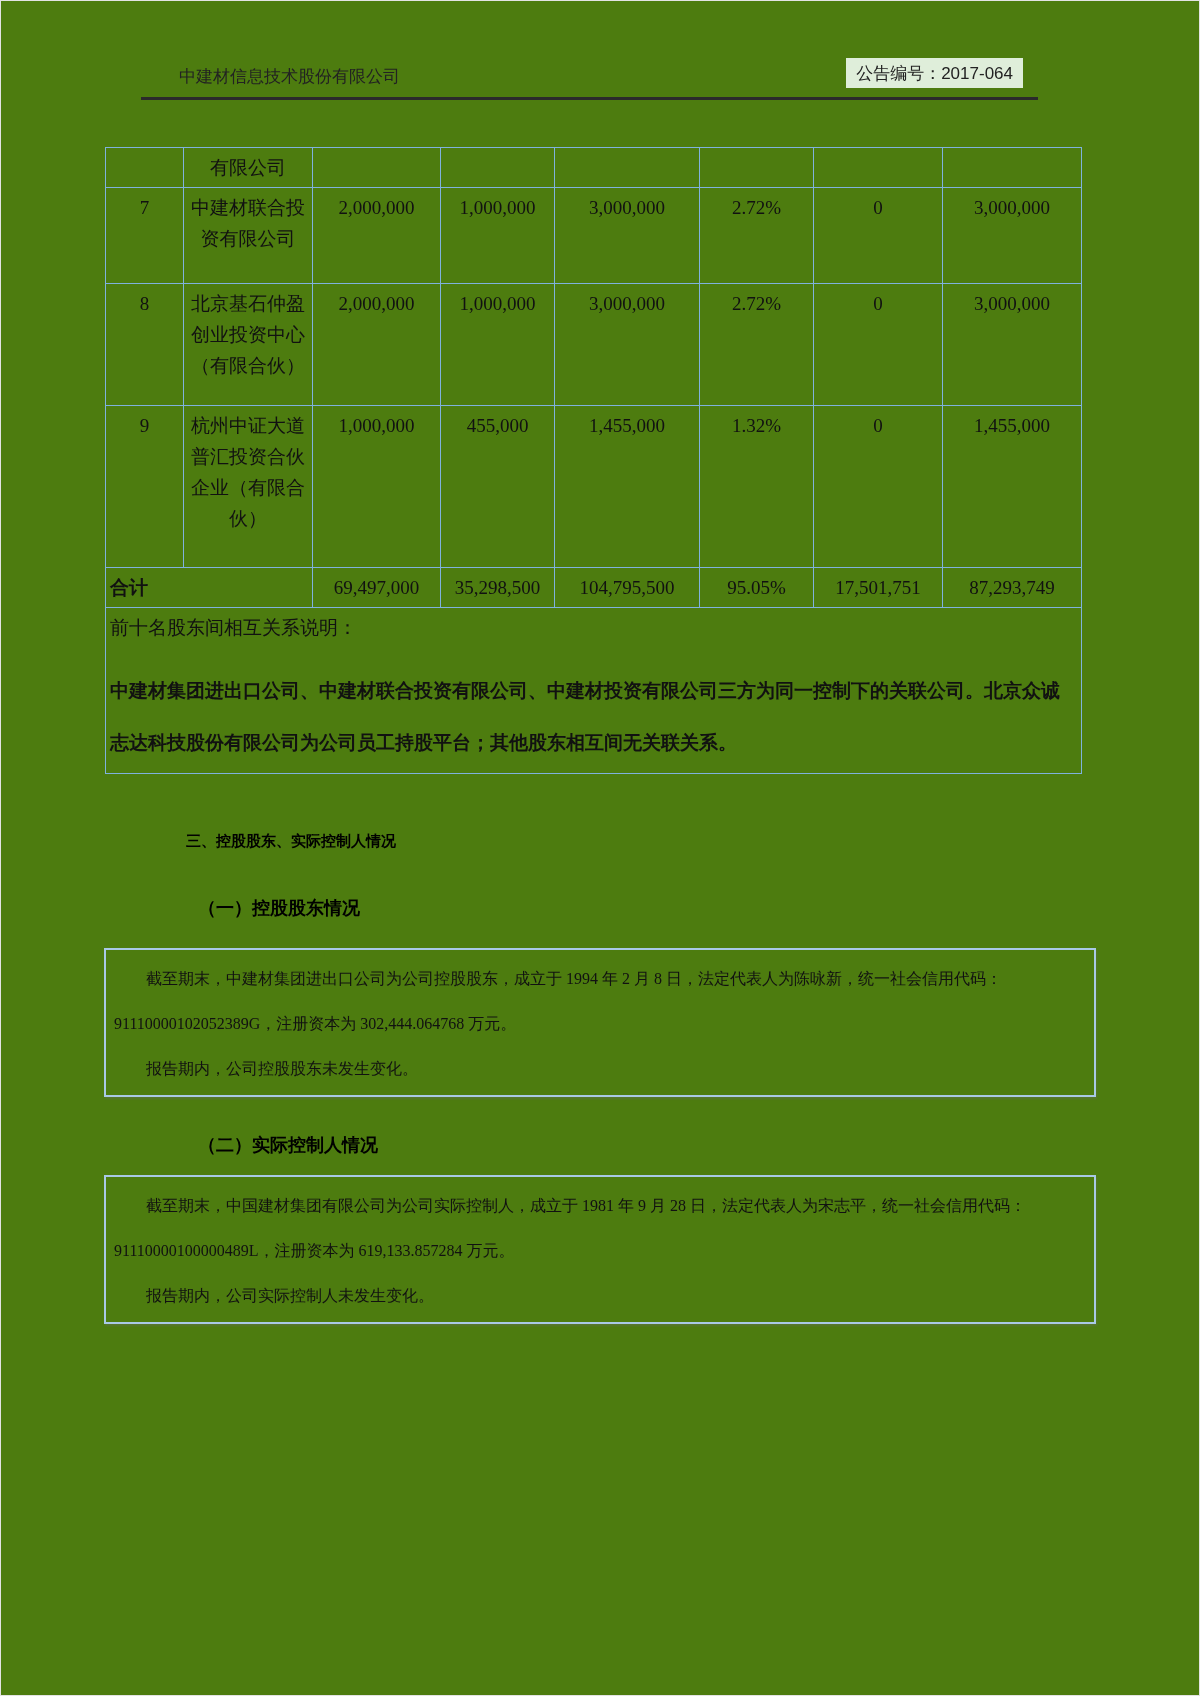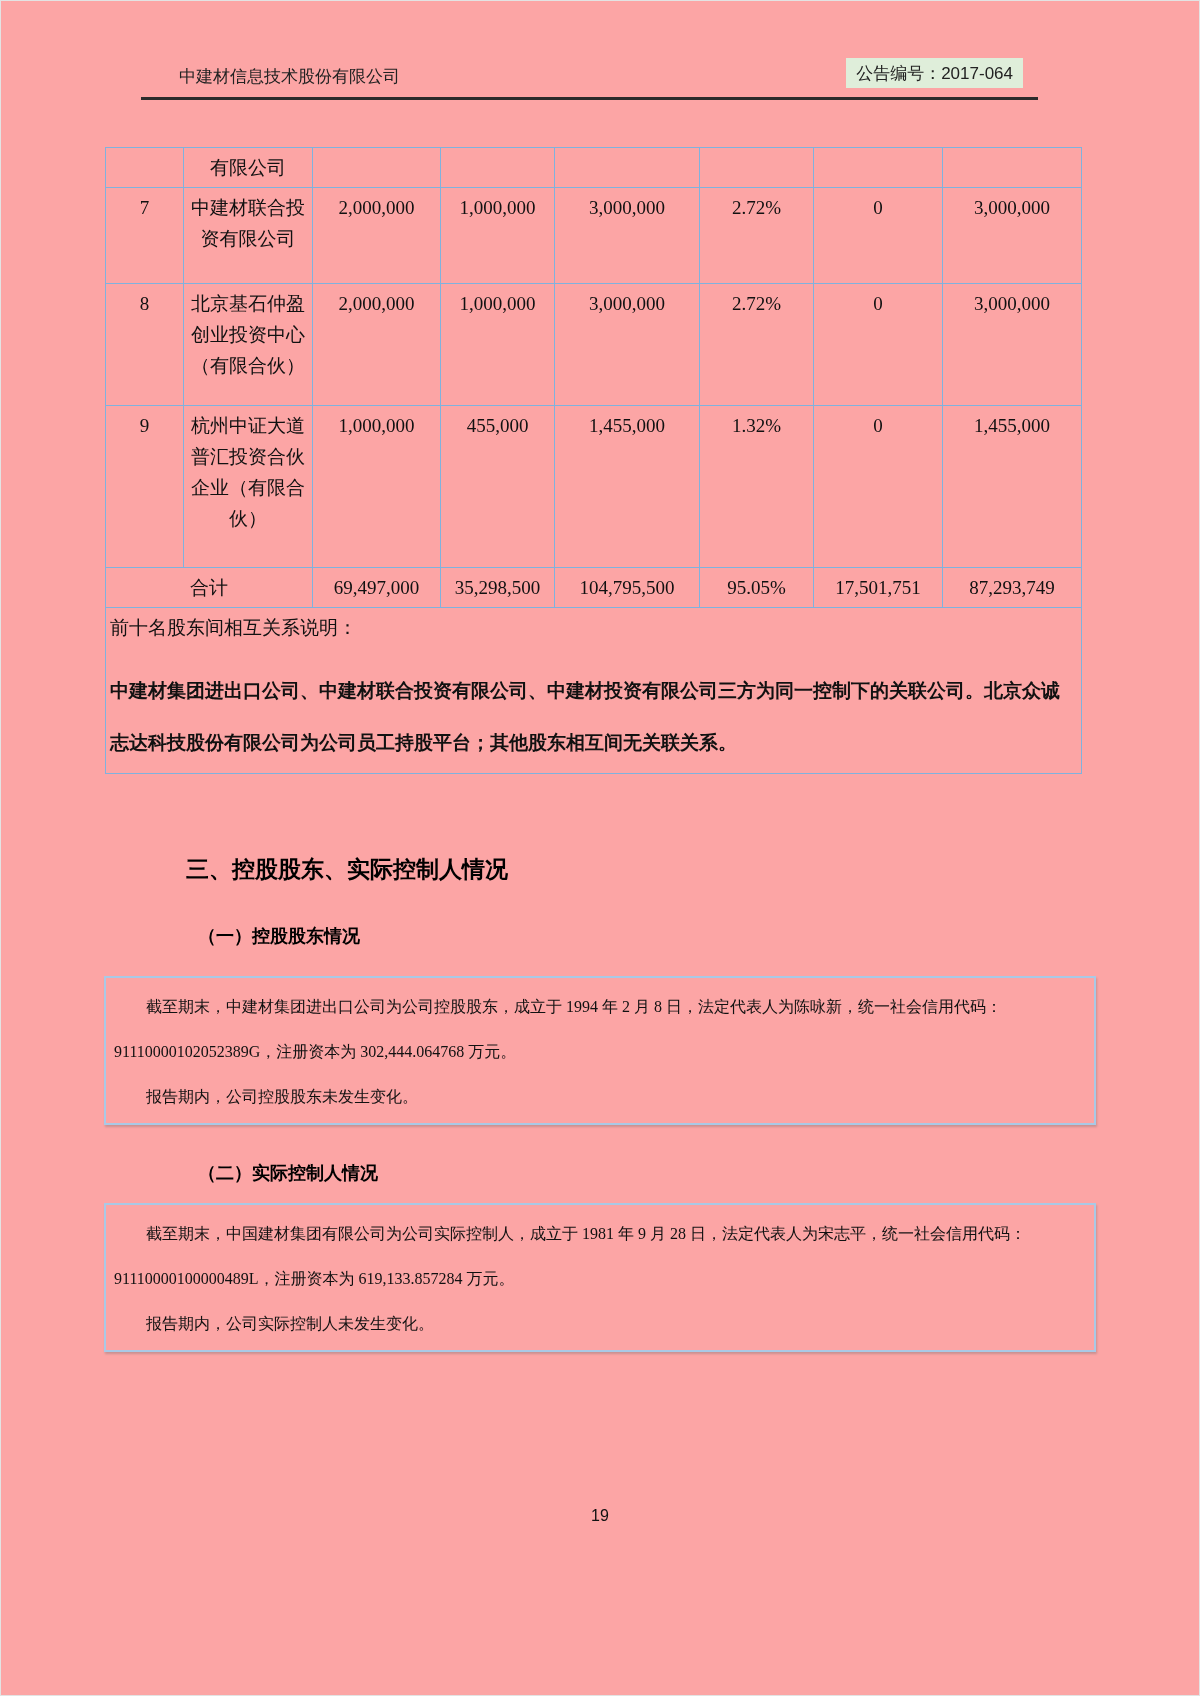--- a/index.html
+++ b/index.html
@@ -5,21 +5,21 @@
   :root{
     --tb:#7fb2de;          
     --boxb:#a9c9e6;        
     --ink:#111;
   }
   html,body{margin:0;padding:0;background:#fff;}
   .page{
     position:relative;
     width:1198px;height:1694px;
     border:1px solid #e3e3e3;
-    background:#fca5a5;
+    background:#4d7c0f;
     font-family:"Liberation Serif","DejaVu Serif",serif;
     color:var(--ink);
     overflow:hidden;
   }
   
   .hdr{
     margin:57px 0 0 178px;
     width:844px;
     display:flex;justify-content:space-between;align-items:flex-end;
     font-family:"Liberation Sans","DejaVu Sans",sans-serif;
@@ -46,30 +46,30 @@
   }
   td.num{text-align:center;}
   td.name{text-align:center;padding:4px 13px;}
   td.val{text-align:center;}
   tr.h-part{height:34px;}
   tr.h-r7{height:96px;}
   tr.h-r8{height:122px;}
   tr.h-r9{height:162px;}
   tr.h-r10{height:126px;}
   tr.h-total{height:34px;}
-  td.total-label{text-align:center;font-weight:normal;vertical-align:middle;padding:2px;}
+  td.total-label{font-weight:bold;vertical-align:middle;padding:2px;}
   tr.h-total td.val{vertical-align:middle;padding:2px;}
   td.notes{padding:14px 8px 10px 8px;line-height:30px;}
   td.notes p{margin:0;}
   td.notes .note-b{margin-top:22px;line-height:52px;font-weight:bold;}
   
   .h1{
-    margin:80px 0 0 185px;
+    margin:52px 0 0 185px;
     font-family:"Liberation Sans","DejaVu Sans",sans-serif;
-    font-weight:bold;font-size:23px;line-height:30px;color:#000;
+    font-weight:bold;font-size:15px;line-height:30px;color:#000;
   }
   .h2{
     margin:38px 0 0 197px;
     font-family:"Liberation Sans","DejaVu Sans",sans-serif;
     font-weight:bold;font-size:18px;line-height:28px;color:#000;
   }
   .h2b{margin-top:34px;}
   .tbox{
     margin:26px 0 0 103px;
     width:972px;
@@ -177,15 +177,14 @@
     <p class="p1">截至期末，中建材集团进出口公司为公司控股股东，成立于 1994 年 2 月 8 日，法定代表人为陈咏新，统一社会信用代码：91110000102052389G，注册资本为 302,444.064768 万元。</p>
     <p class="p2">报告期内，公司控股股东未发生变化。</p>
   </div>
 
   <div class="h2 h2b">（二）实际控制人情况</div>
   <div class="tbox box2">
     <p class="p1">截至期末，中国建材集团有限公司为公司实际控制人，成立于 1981 年 9 月 28 日，法定代表人为宋志平，统一社会信用代码：91110000100000489L，注册资本为 619,133.857284 万元。</p>
     <p class="p2">报告期内，公司实际控制人未发生变化。</p>
   </div>
 
-  <div class="pagenum">19</div>
 
 </div>
 
 </body></html>

